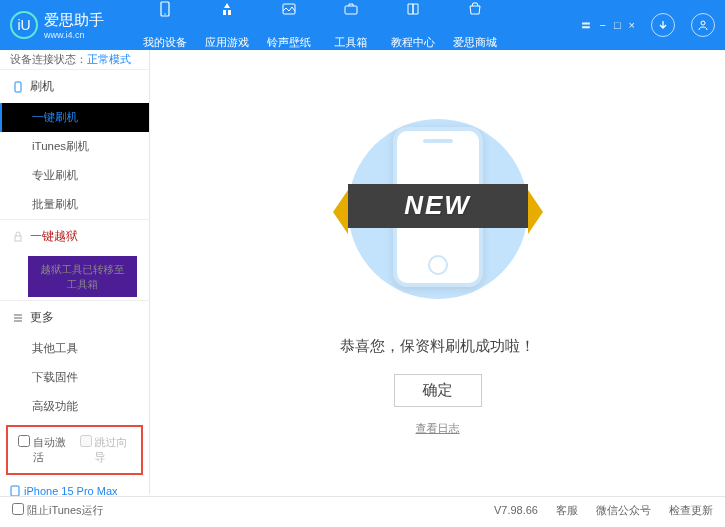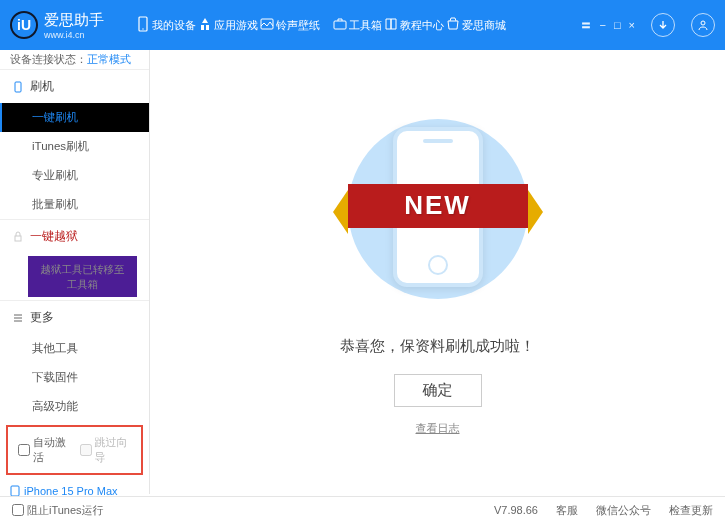--- a/index.html
+++ b/index.html
@@ -1,53 +1,53 @@
 <!DOCTYPE html>
 <html><head>
 <meta charset="utf-8">
 <style>
 *{margin:0;padding:0;box-sizing:border-box;font-family:"Microsoft YaHei",sans-serif}
 body{width:725px;height:527px;background:#fff;position:relative;overflow:hidden}
 .titlebar{height:50px;background:#1e88f5;display:flex;align-items:center;color:#fff;padding:0 10px}
 .logo-area{display:flex;align-items:center;gap:6px;margin-right:30px}
-.logo-circle{width:28px;height:28px;border:2px solid #0f172a;border-radius:50%;display:flex;align-items:center;justify-content:center;font-weight:bold;font-size:14px}
+.logo-circle{width:28px;height:28px;border:2px solid #5eead4;border-radius:50%;display:flex;align-items:center;justify-content:center;font-weight:normal;font-size:14px}
 .logo-text{font-size:15px;font-weight:500}
 .logo-url{font-size:9px;opacity:.85}
 .nav{display:flex;flex:1;height:100%}
-.nav-item{width:62px;display:flex;flex-direction:row;align-items:center;justify-content:flex-end;font-size:11px;cursor:pointer;position:relative}
+.nav-item{width:62px;display:flex;flex-direction:column;align-items:center;justify-content:space-between;font-size:11px;cursor:pointer;position:relative}
 .nav-item.active{background:#3b9bf7}
 .nav-icon{width:18px;height:18px;margin-bottom:3px;display:flex;align-items:center;justify-content:center}
 .win-controls{display:flex;gap:8px;align-items:center;font-size:11px}
 .win-btn{cursor:pointer;opacity:.9}
 .round-btn{width:24px;height:24px;border:1.5px solid rgba(255,255,255,.7);border-radius:50%;display:flex;align-items:center;justify-content:center;margin-left:8px;cursor:pointer}
 .content{display:flex;height:444px}
 .sidebar{width:150px;border-right:1px solid #e5e5e5;display:flex;flex-direction:column}
 .status-bar{padding:2px 10px;font-size:11px;color:#666}
 .status-val{color:#1e88f5}
 .side-section{border-top:1px solid #eee}
 .side-header{display:flex;align-items:center;padding:8px 12px;font-size:12px;color:#444;gap:6px}
 .side-header svg{flex-shrink:0}
 .side-item{padding:7px 12px 7px 32px;font-size:11.5px;color:#555;cursor:pointer}
 .side-item.active{background:#000000;color:#1e88f5;border-left:2px solid #1e88f5;padding-left:30px}
 .side-itembox{background:#4c1d95;margin:3px 12px 3px 28px;padding:6px 8px;font-size:10.5px;color:#888;text-align:center;line-height:1.4}
 .checkbox-row{display:flex;gap:10px;padding:8px 10px;font-size:11px;color:#666;border:2px solid #e74c3c;margin:4px 6px}
-.chk{display:flex;align-items:center;gap:3px}
+.chk{display:flex;gap:3px}
 .chk input{width:12px;height:12px}
 .device-info{padding:6px 10px;font-size:11px}
 .device-name{color:#1e88f5;display:flex;align-items:center;gap:4px}
 .storage-badge{display:inline-block;border:1px solid #999;padding:0 4px;font-size:9px;margin-top:2px;color:#666}
 .device-type{font-size:10px;color:#aaa;margin-top:2px}
 .main{flex:1;display:flex;flex-direction:column;align-items:center;justify-content:center;position:relative}
 .illustration{position:relative;width:200px;height:200px}
 .circle-bg{width:180px;height:180px;background:#c3e2fb;border-radius:50%;position:absolute;left:10px;top:10px}
 .phone{width:90px;height:160px;background:#fff;border:4px solid #cce5f9;border-radius:14px;position:absolute;left:55px;top:18px;box-shadow:0 2px 8px rgba(0,0,0,.1)}
 .phone::before{content:"";position:absolute;top:8px;left:50%;transform:translateX(-50%);width:30px;height:4px;background:#cce5f9;border-radius:2px}
 .phone::after{content:"";position:absolute;bottom:8px;left:50%;transform:translateX(-50%);width:16px;height:16px;border:2px solid #cce5f9;border-radius:50%}
 .ribbon{position:absolute;top:75px;left:-5px;width:210px;height:50px}
-.ribbon-body{background:#b91c1c;height:44px;width:180px;margin:0 auto;display:flex;align-items:center;justify-content:center;color:#fff;font-weight:900;font-size:26px;letter-spacing:2px;position:relative;text-shadow:1px 1px 2px rgba(0,0,0,.2)}
+.ribbon-body{background:#404040;height:44px;width:180px;margin:0 auto;display:flex;align-items:center;justify-content:center;color:#fff;font-weight:900;font-size:26px;font-style:italic;letter-spacing:2px;position:relative;text-shadow:1px 1px 2px rgba(0,0,0,.2)}
 .ribbon-body::before,.ribbon-body::after{content:"";position:absolute;width:0;height:0;border-style:solid}
 .ribbon-body::before{left:-15px;top:6px;border-width:22px 15px 22px 0;border-color:transparent #e6ac00 transparent transparent}
 .ribbon-body::after{right:-15px;top:6px;border-width:22px 0 22px 15px;border-color:transparent transparent transparent #e6ac00}
 .success-msg{font-size:15px;color:#444;margin-top:28px}
 .ok-btn{margin-top:18px;padding:6px 28px;border:1px solid #ccc;background:#fff;font-size:15px;cursor:pointer;color:#444}
 .log-link{margin-top:14px;font-size:11px;color:#888;text-decoration:underline;cursor:pointer}
 .footer{position:absolute;bottom:4px;left:0;right:0;height:27px;border-top:1px solid #e5e5e5;display:flex;align-items:center;padding:0 12px;font-size:11px;color:#666;background:#fff}
 .footer .chk{margin-right:auto}
 .footer-item{margin-left:18px;cursor:pointer}
 .locked-header{color:#b91c1c}

